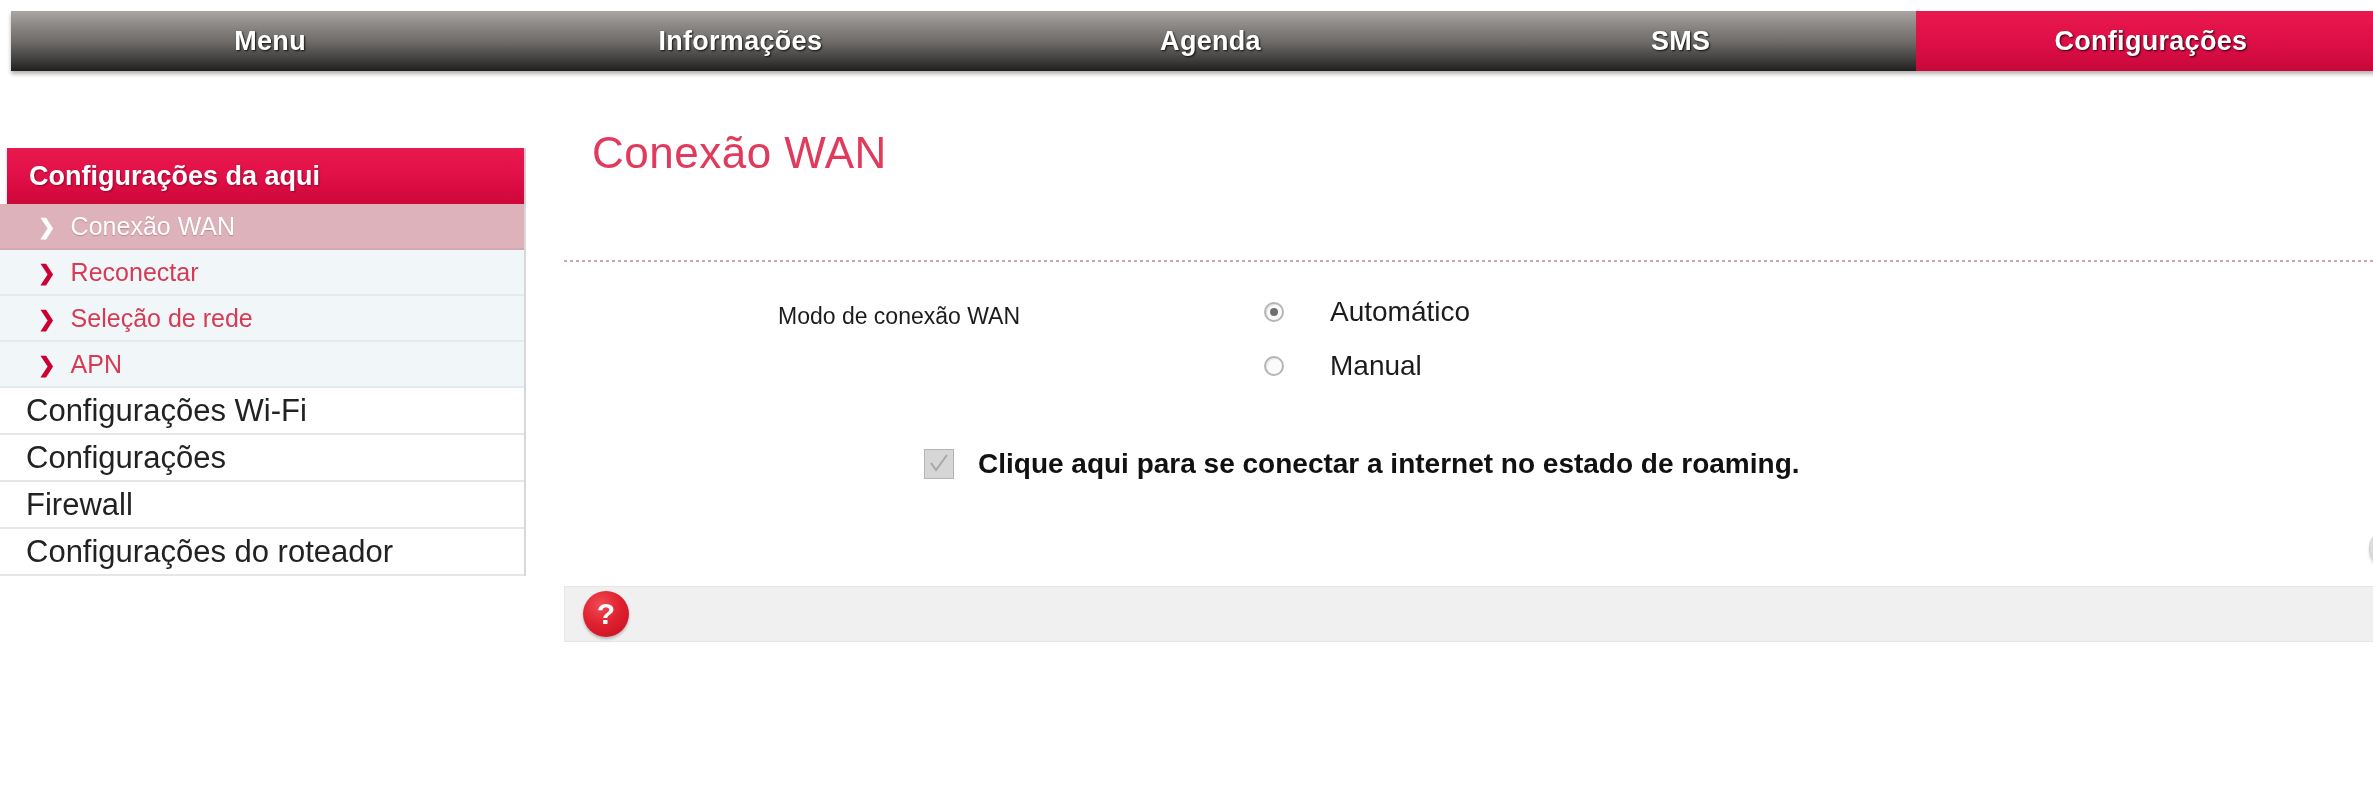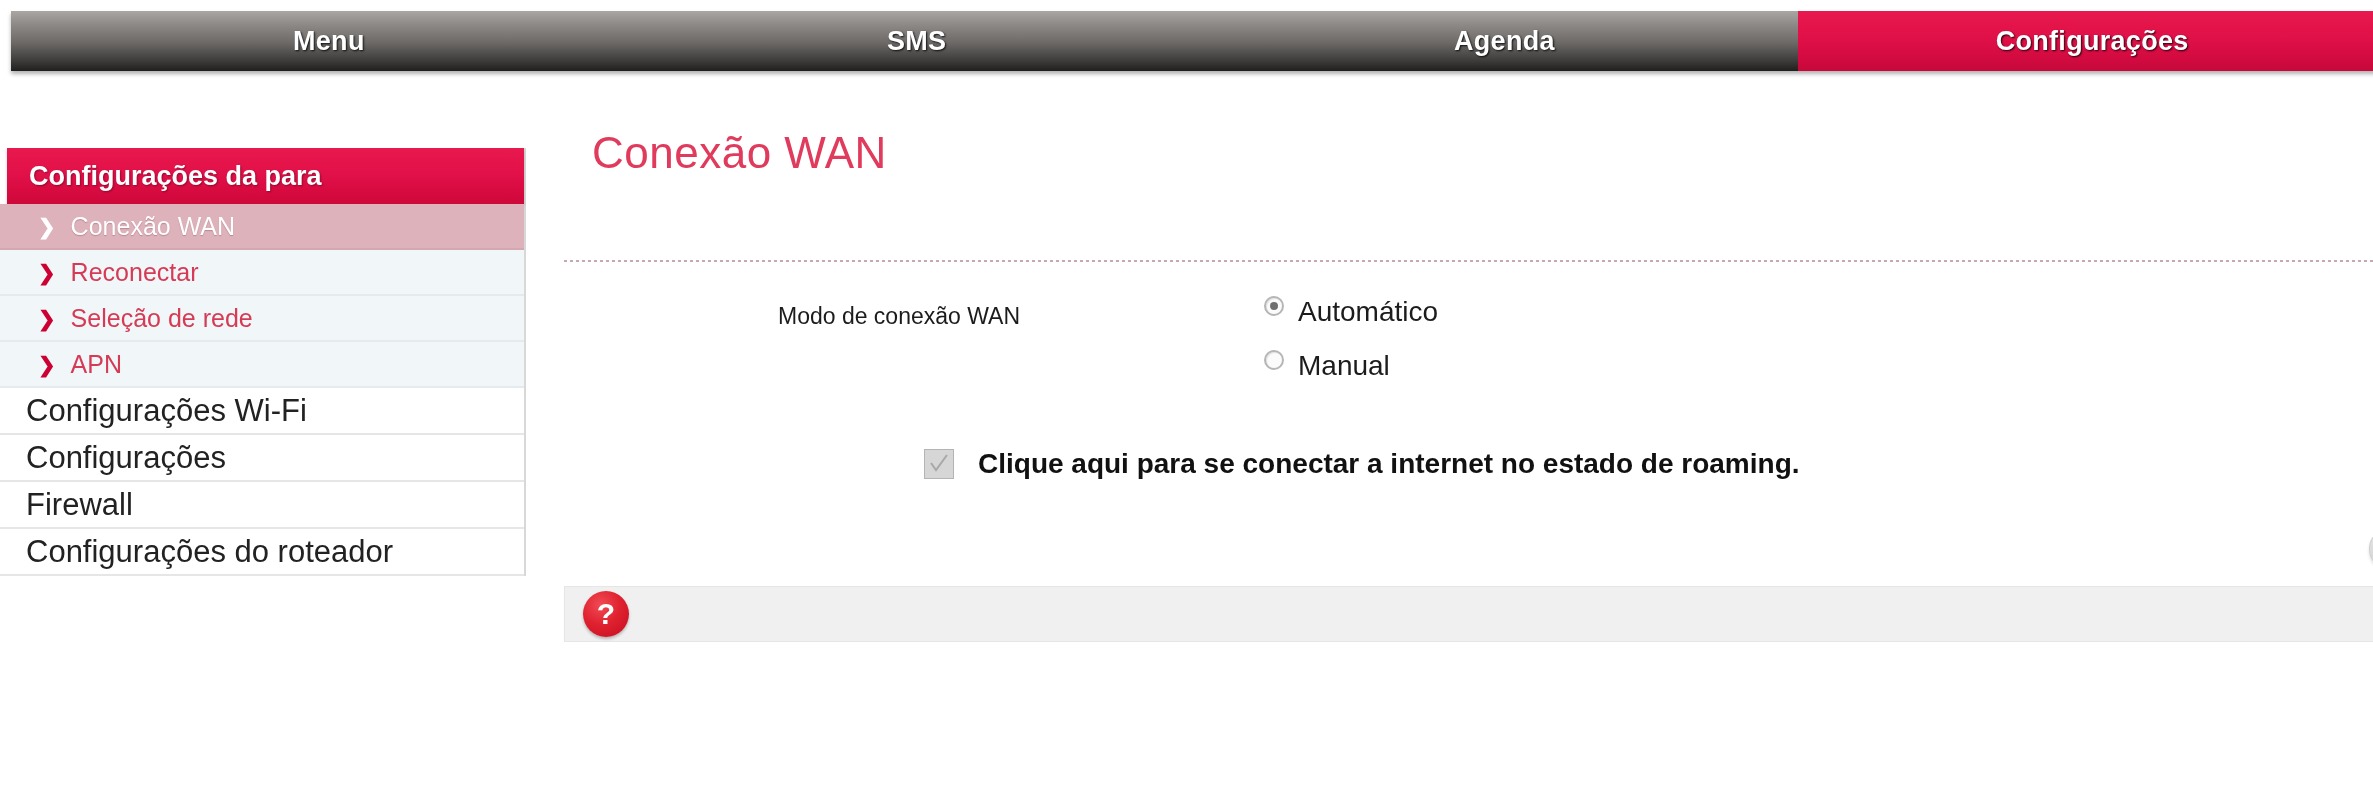--- a/index.html
+++ b/index.html
@@ -163,22 +163,24 @@
     line-height: 34px;
     padding-top: 3px;
   }
   .radio-group {
     display: flex;
     flex-direction: column;
     gap: 22px;
   }
   .radio-line {
     display: flex;
-    cursor: pointer;
-    user-select: none;
+    align-items: center;
+    cursor: pointer;
+    user-select: none;
+    gap: 32px;
   }
   .radio {
     width: 20px;
     height: 20px;
     border-radius: 50%;
     border: 2px solid #b6b6b6;
     background: #fbfbfb;
     box-sizing: border-box;
     margin-right: 14px;
     position: relative;
@@ -279,35 +281,38 @@
 </style>
 </head>
 <body>
 
 <div class="topnav">
   <div class="topnav-items">
     <div class="nav-item">
       <span>Menu</span>
     </div>
     <div class="nav-item">
-      <span>SMS</span>
+      <span>Informações</span>
     </div>
     <div class="nav-item">
       <span>Agenda</span>
     </div>
+    <div class="nav-item">
+      <span>SMS</span>
+    </div>
     <div class="nav-item active">
       <span>Configurações</span>
     </div>
   </div>
 </div>
 
 <div class="sidebar">
 
   <div class="sidebar-header">
-    <span>Configurações da para</span>
+    <span>Configurações da aqui</span>
   </div>
 
   <div class="sub-item active">
     <span class="chev">❯</span>
     <span class="lbl">Conexão WAN</span>
   </div>
   <div class="sub-item">
     <span class="chev">❯</span>
     <span class="lbl">Reconectar</span>
   </div>

